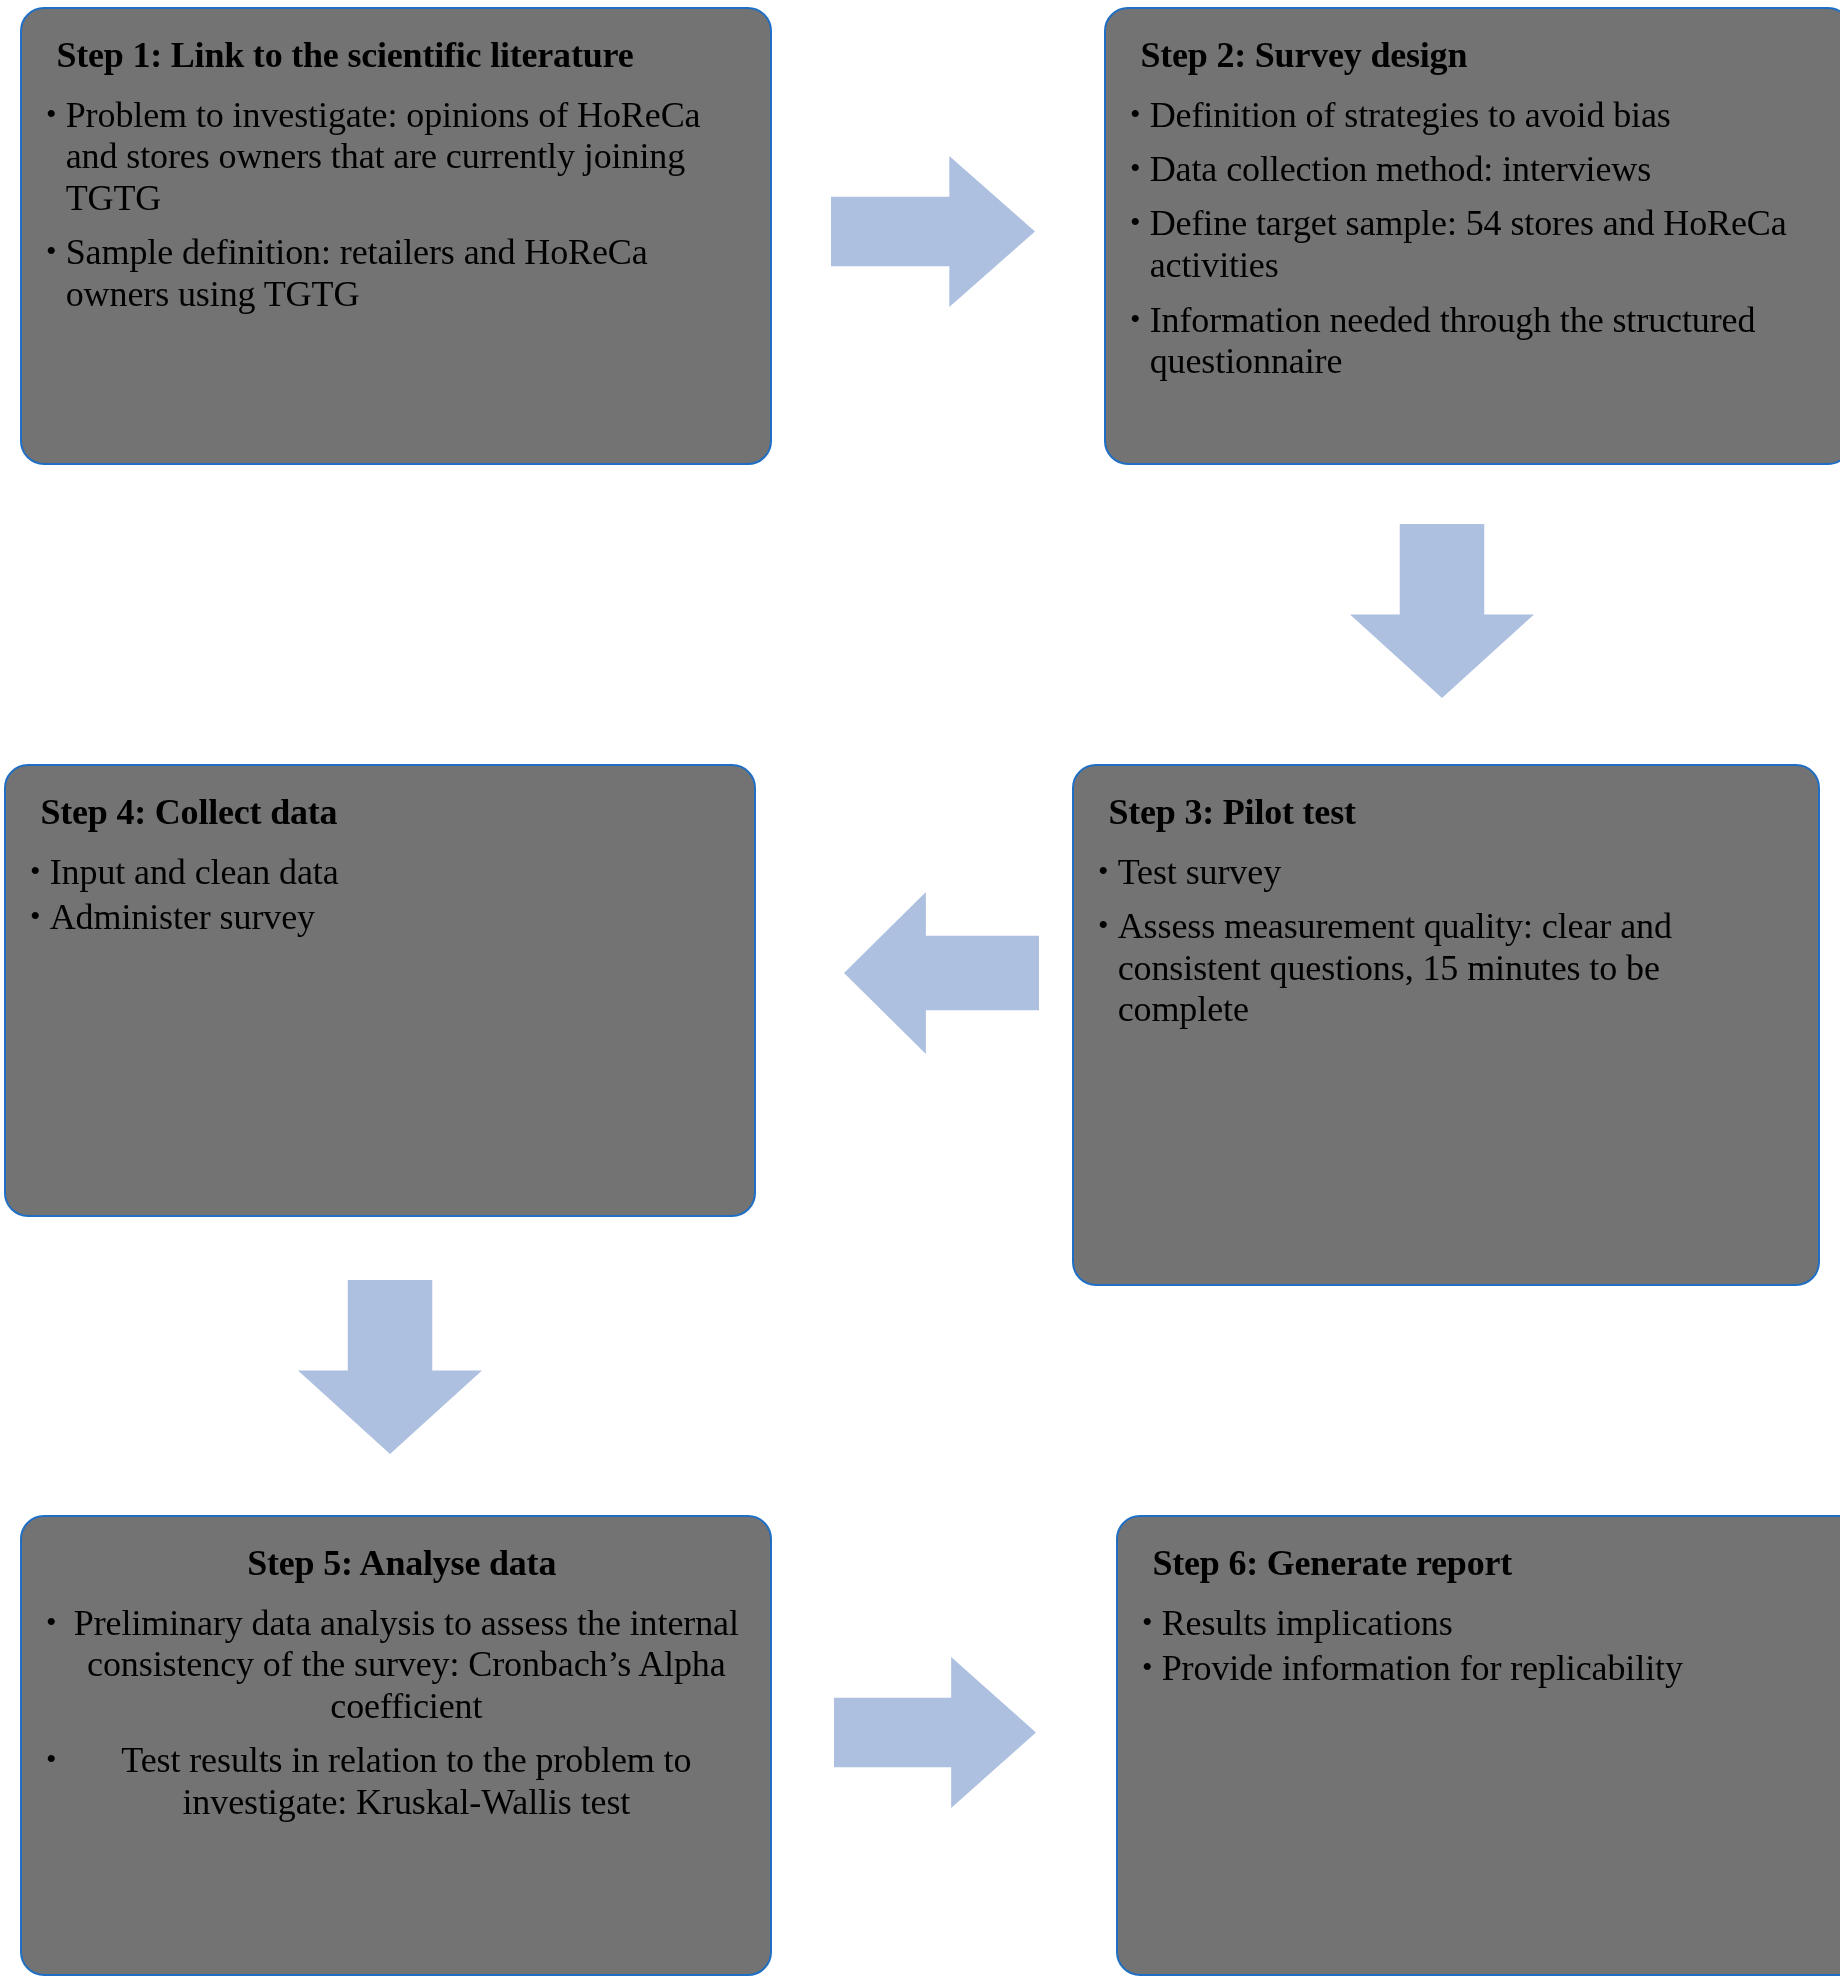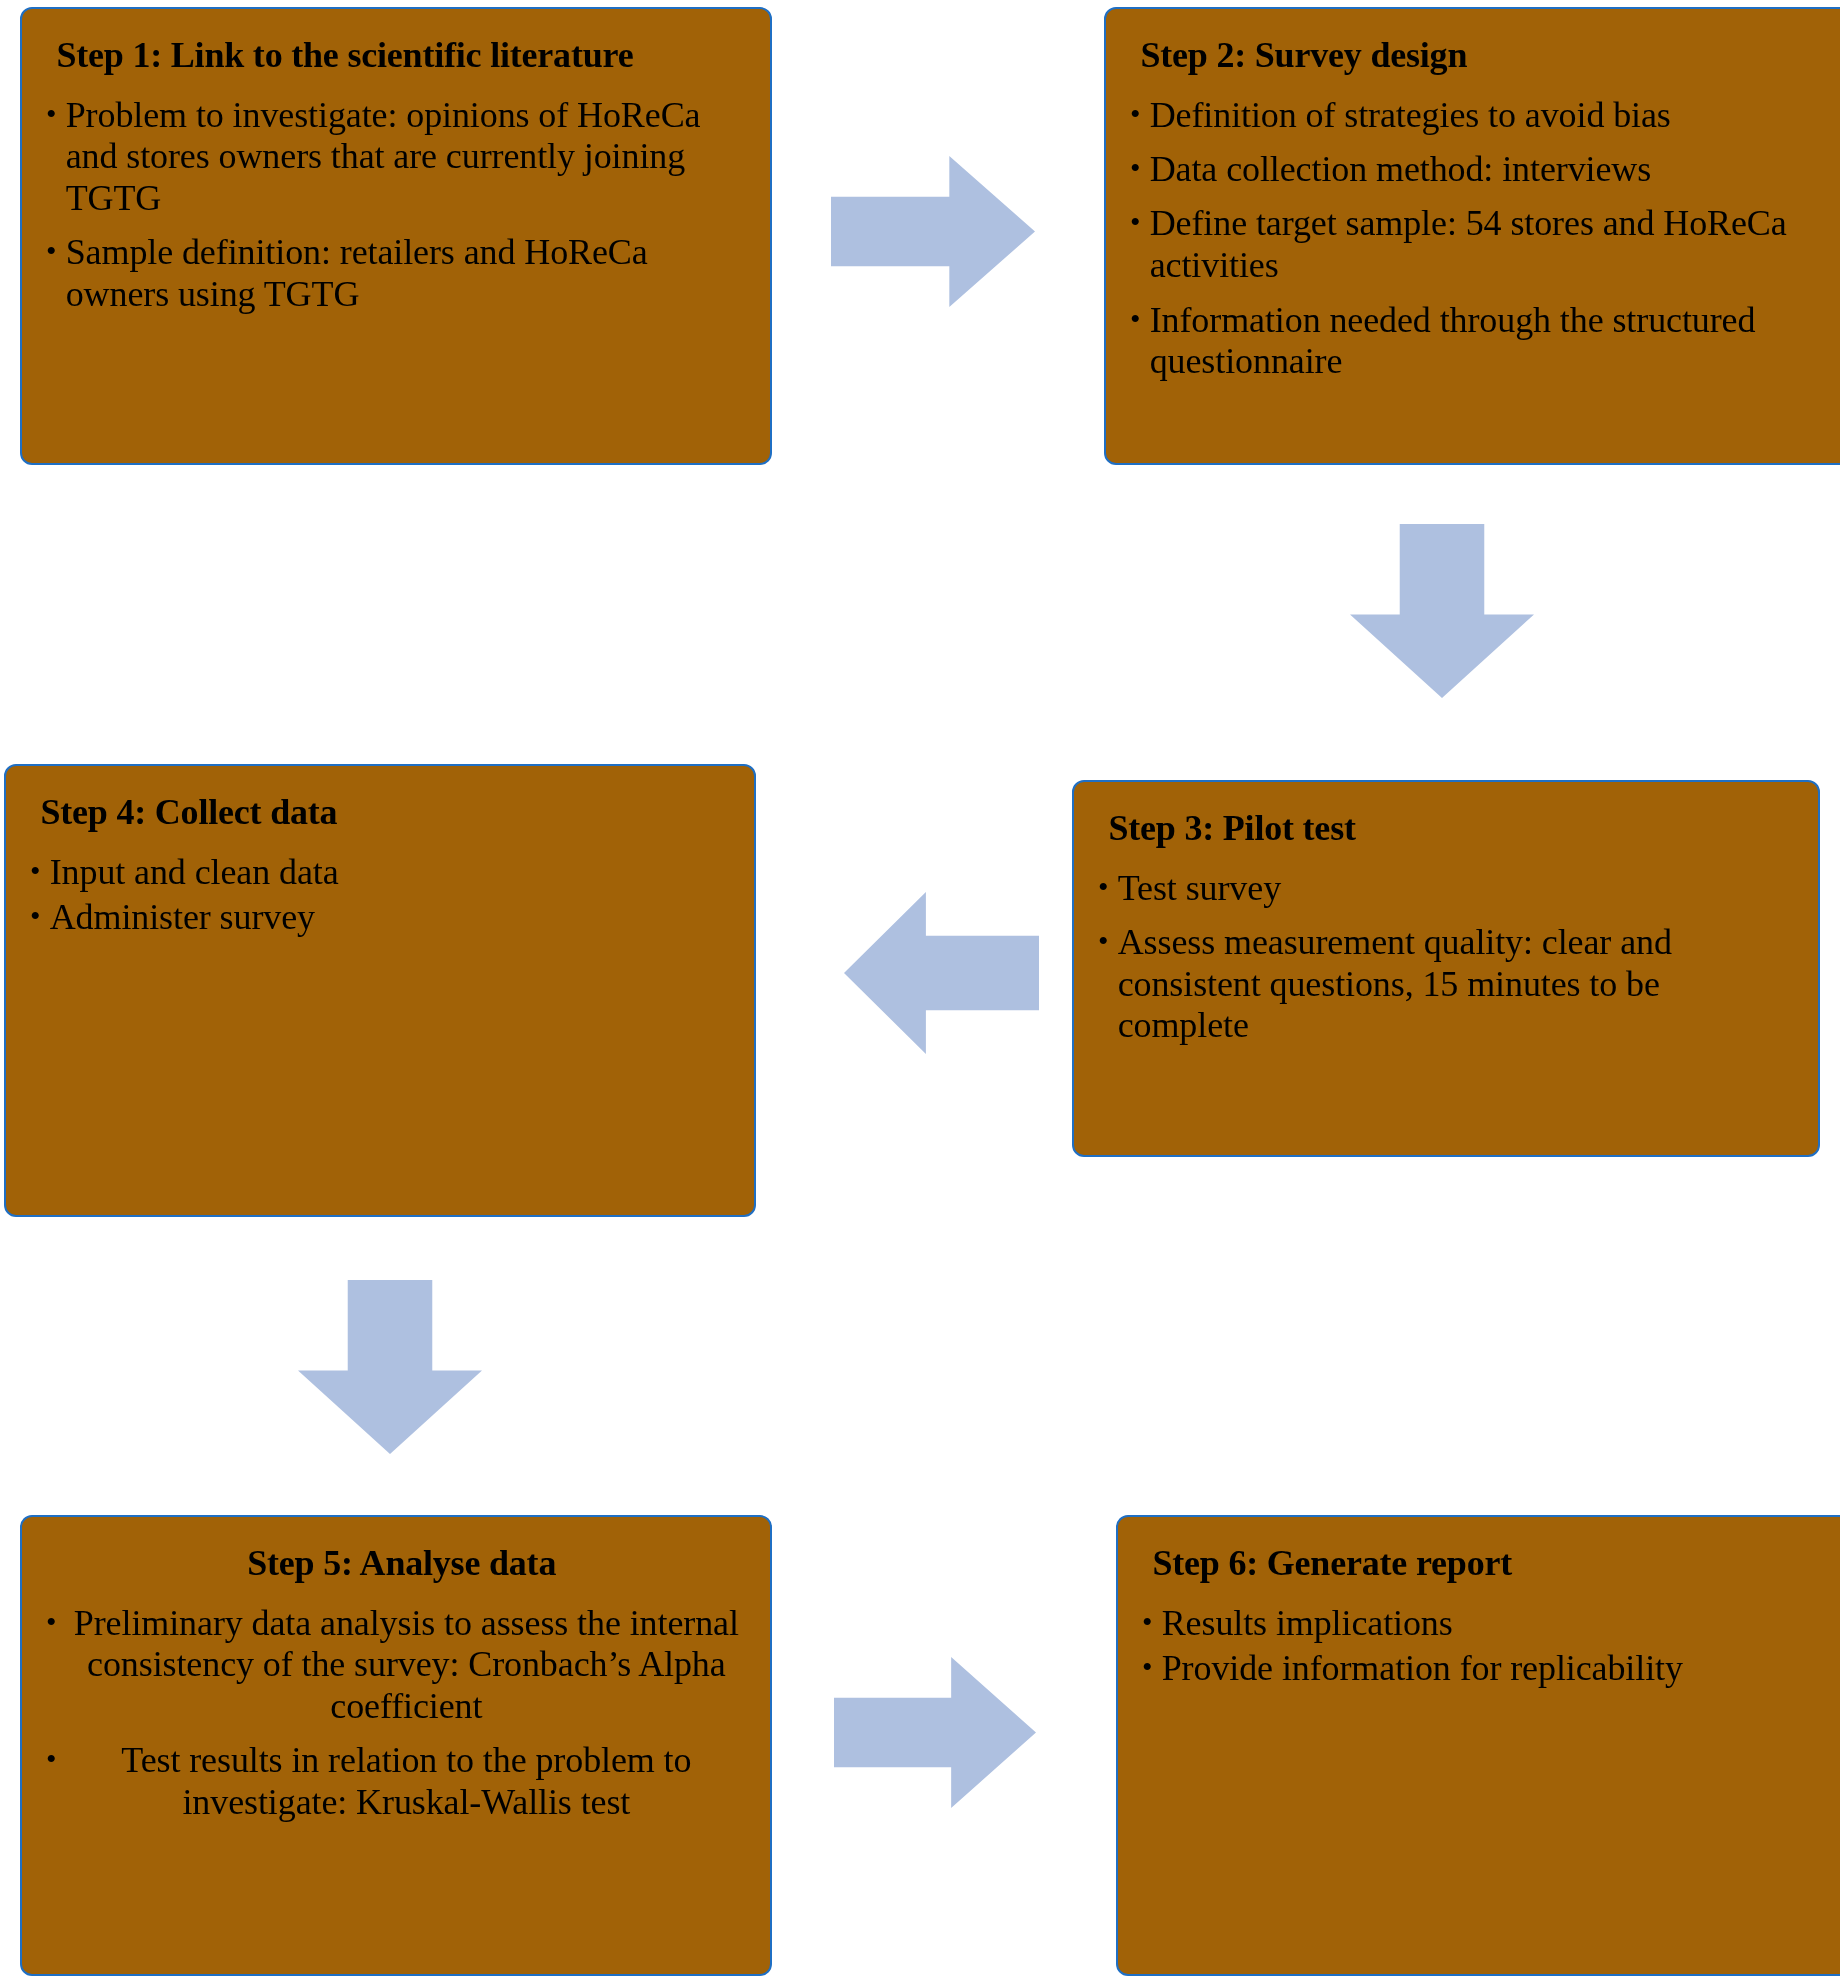--- a/index.html
+++ b/index.html
@@ -14,23 +14,23 @@
     height: 1985px;
     background: #ffffff;
     overflow: hidden;
     font-family: "Liberation Serif", "DejaVu Serif", serif;
   }
 
   
   .step-box {
     position: absolute;
     box-sizing: border-box;
-    background: #a16207;
+    background: #737373;
     border: 2.9px solid var(--border-color, #1f6fc4);
-    border-radius: 12px;
+    border-radius: 24px;
     padding: 25.5px 23px 17.4px 24px;
   }
   .step-title {
     font-weight: bold;
     font-size: 36px;
     line-height: 1.12;
     color: #000000;
     margin: 0 0 19.7px 10.4px;
     letter-spacing: -0.2px;
     white-space: nowrap;
@@ -57,21 +57,21 @@
     top: 0;
     font-size: 30px;
     line-height: 1.27;
   }
   .tight .bullet-item { margin-bottom: 3.5px; }
 
   
   #box-step1 { left: 20px;   top: 7px;   width: 752px; height: 458px; }
   #box-step2 { left: 1072px; top: 7px;   width: 748px; height: 458px; }
   #box-step4 { left: 4px;   top: 764px; width: 752px; height: 453px; }
-  #box-step3 { left: 1072px; top: 764px; width: 748px; height: 377px; margin-top: 16px; }
+  #box-step3 { left: 1072px; top: 764px; width: 748px; height: 522px; }
   #box-step5 { left: 20px;   top: 1515px; width: 752px; height: 461px; }
   #box-step6 { left: 1072px; top: 1515px; width: 748px; height: 461px; }
 
   
   .arrow {
     position: absolute;
   }
   .arrow svg { display: block; width: 100%; height: 100%; }
 
   #arrow-1to2 { left: 831px; top: 156px;  width: 204px; height: 151px; }

